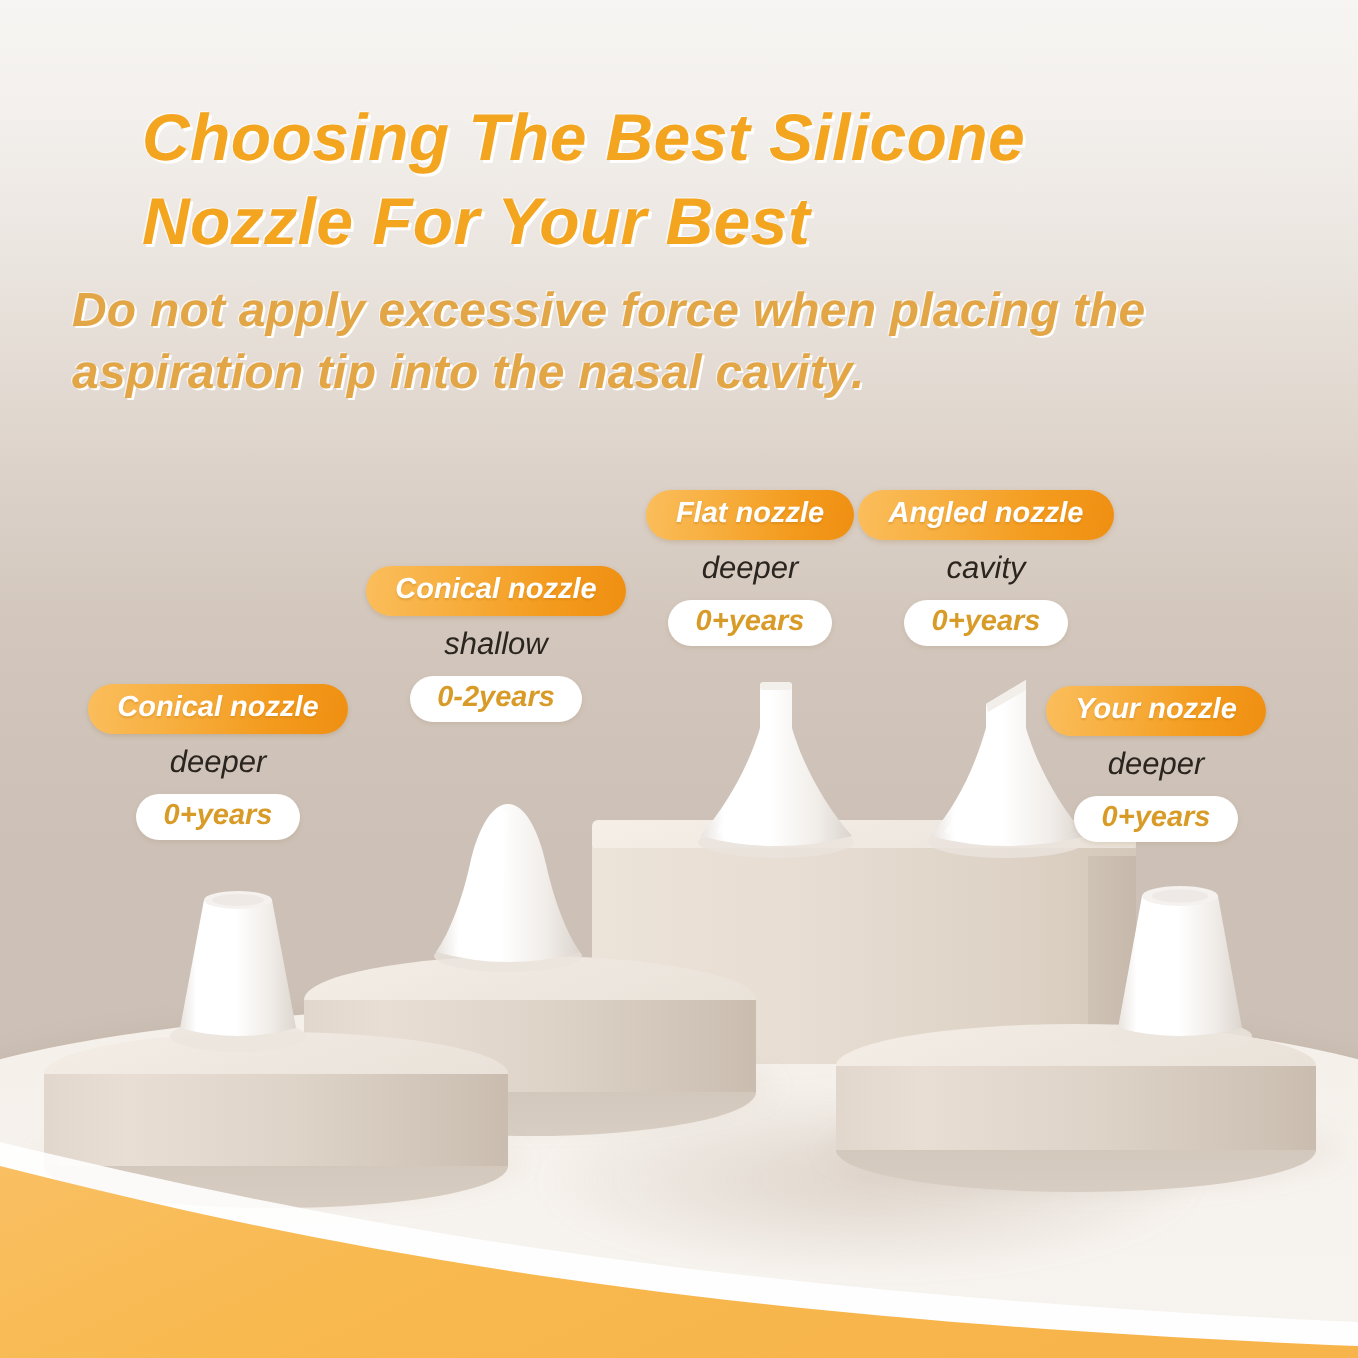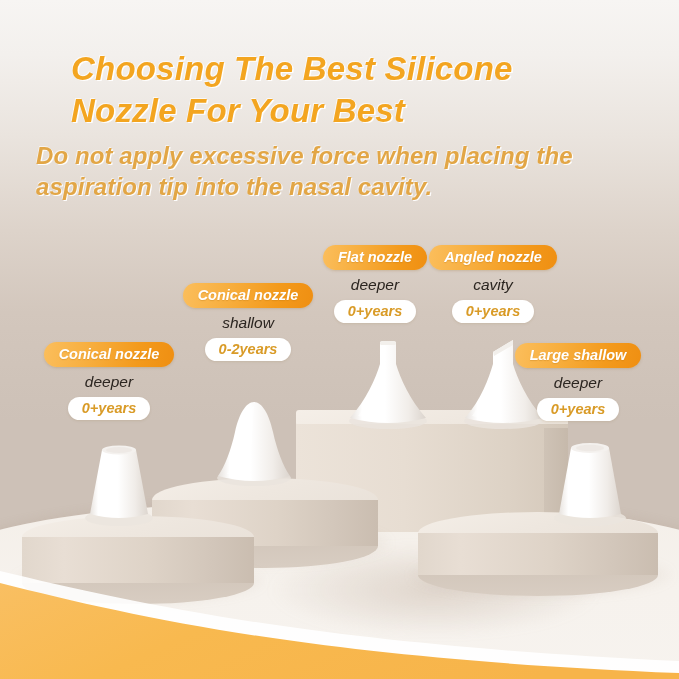--- a/index.html
+++ b/index.html
@@ -340,21 +340,21 @@
     <div class="pill-age">0+years</div>
   </div>
 
   <div class="label-group" style="left:413px; top:245px;">
     <div class="pill-title">Angled nozzle</div>
     <div class="depth-text">cavity</div>
     <div class="pill-age">0+years</div>
   </div>
 
   <div class="label-group" style="left:498px; top:343px;">
-    <div class="pill-title">Large shallow</div>
+    <div class="pill-title">Your nozzle</div>
     <div class="depth-text">deeper</div>
     <div class="pill-age">0+years</div>
   </div>
 
   <div class="headline">
     <div class="title-line">Choosing The Best Silicone</div>
     <div class="title-line">Nozzle For Your Best</div>
     <div class="subtitle-block">
       <div class="subtitle-line">Do not apply excessive force when placing the</div>
       <div class="subtitle-line">aspiration tip into the nasal cavity.</div>

